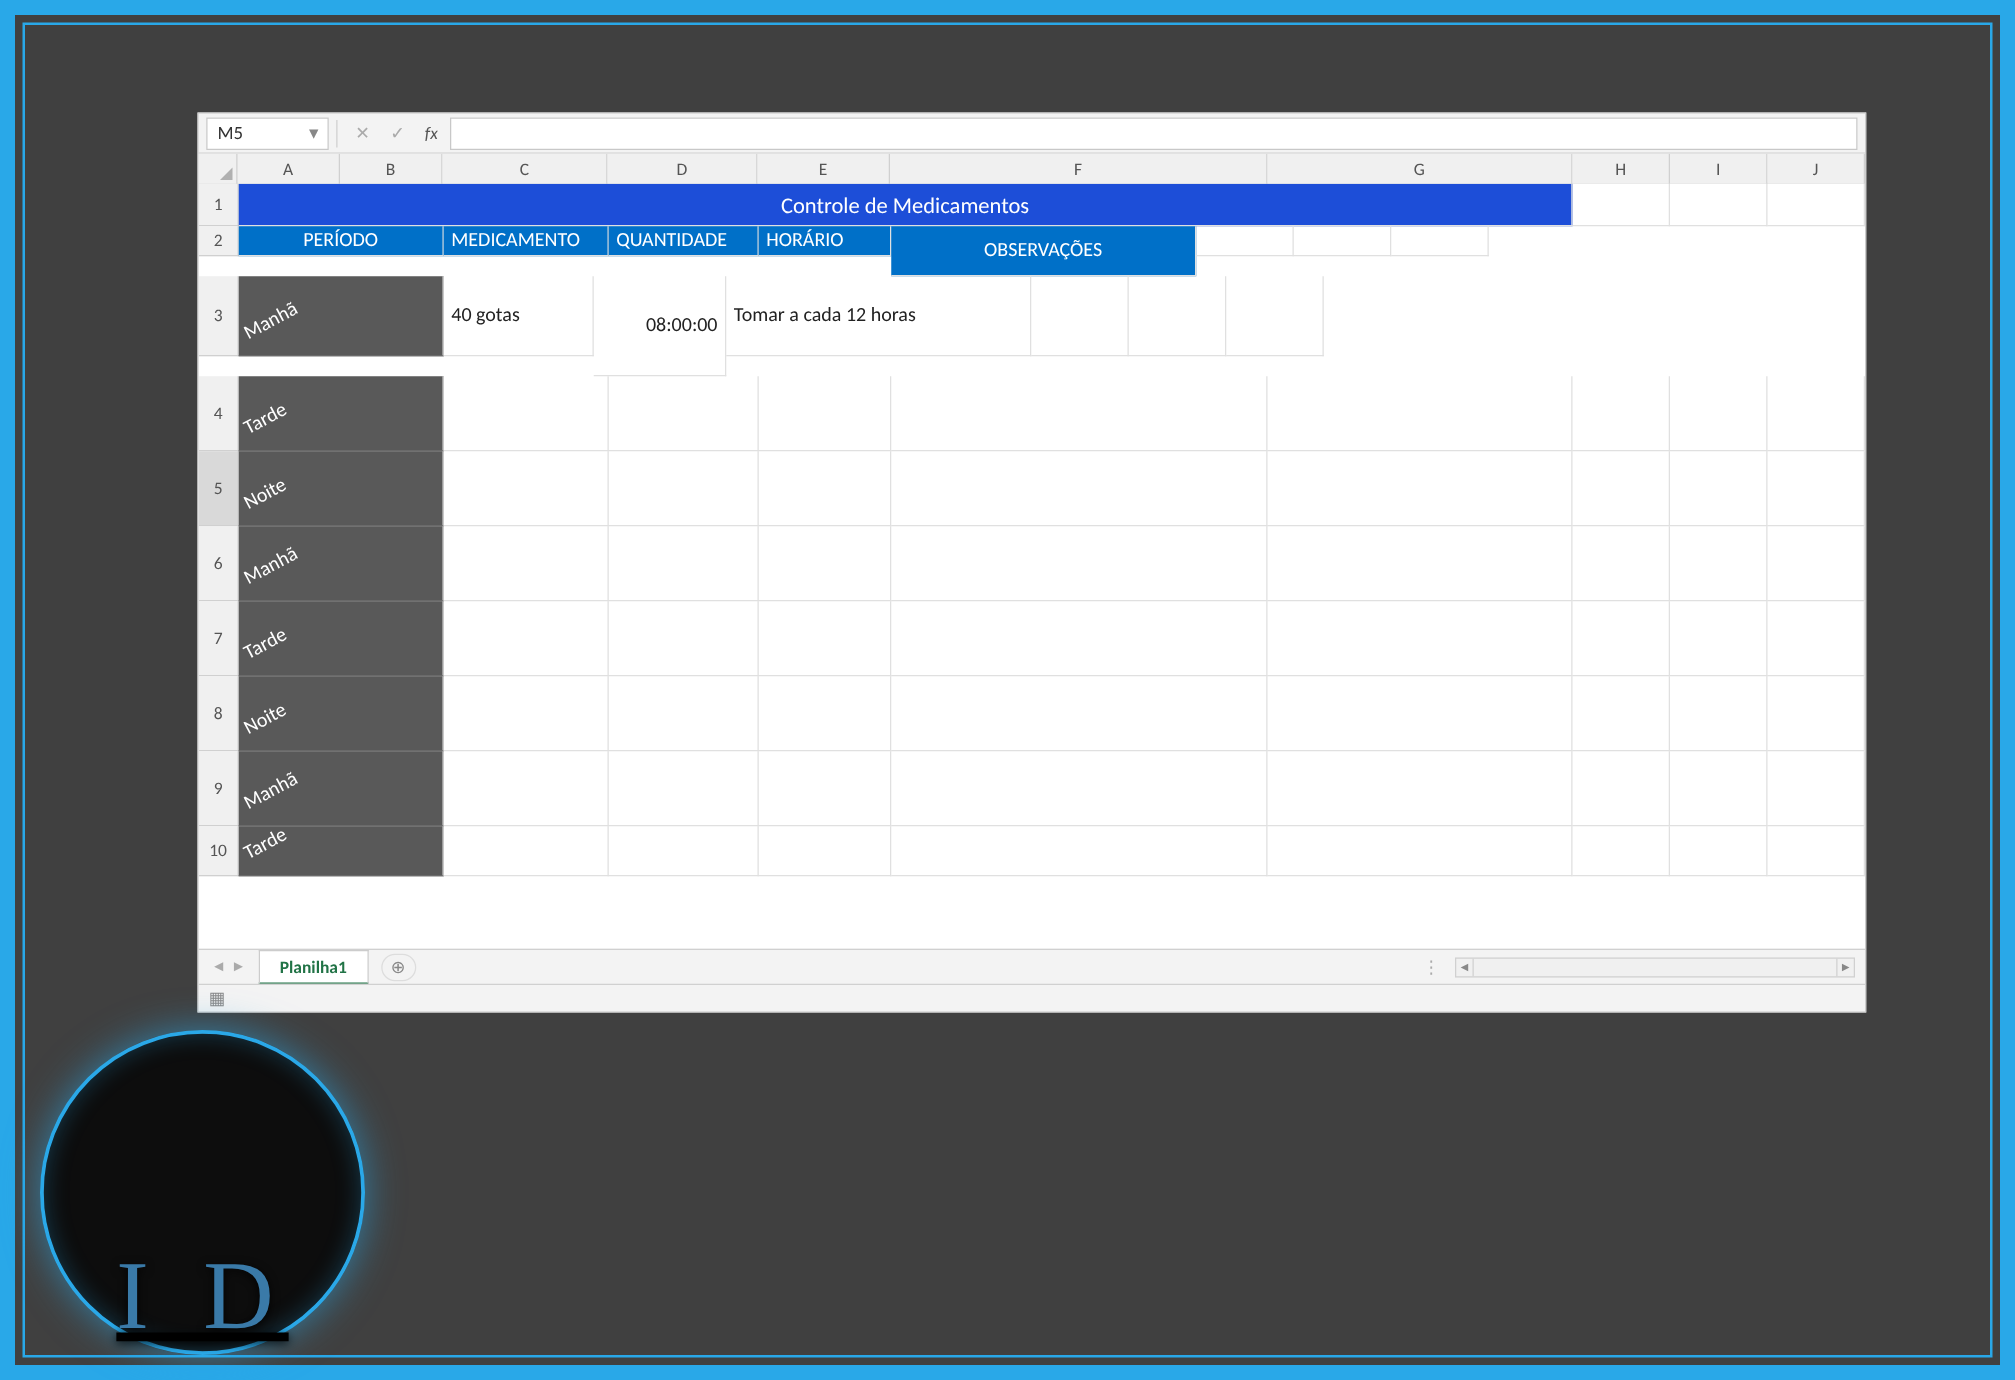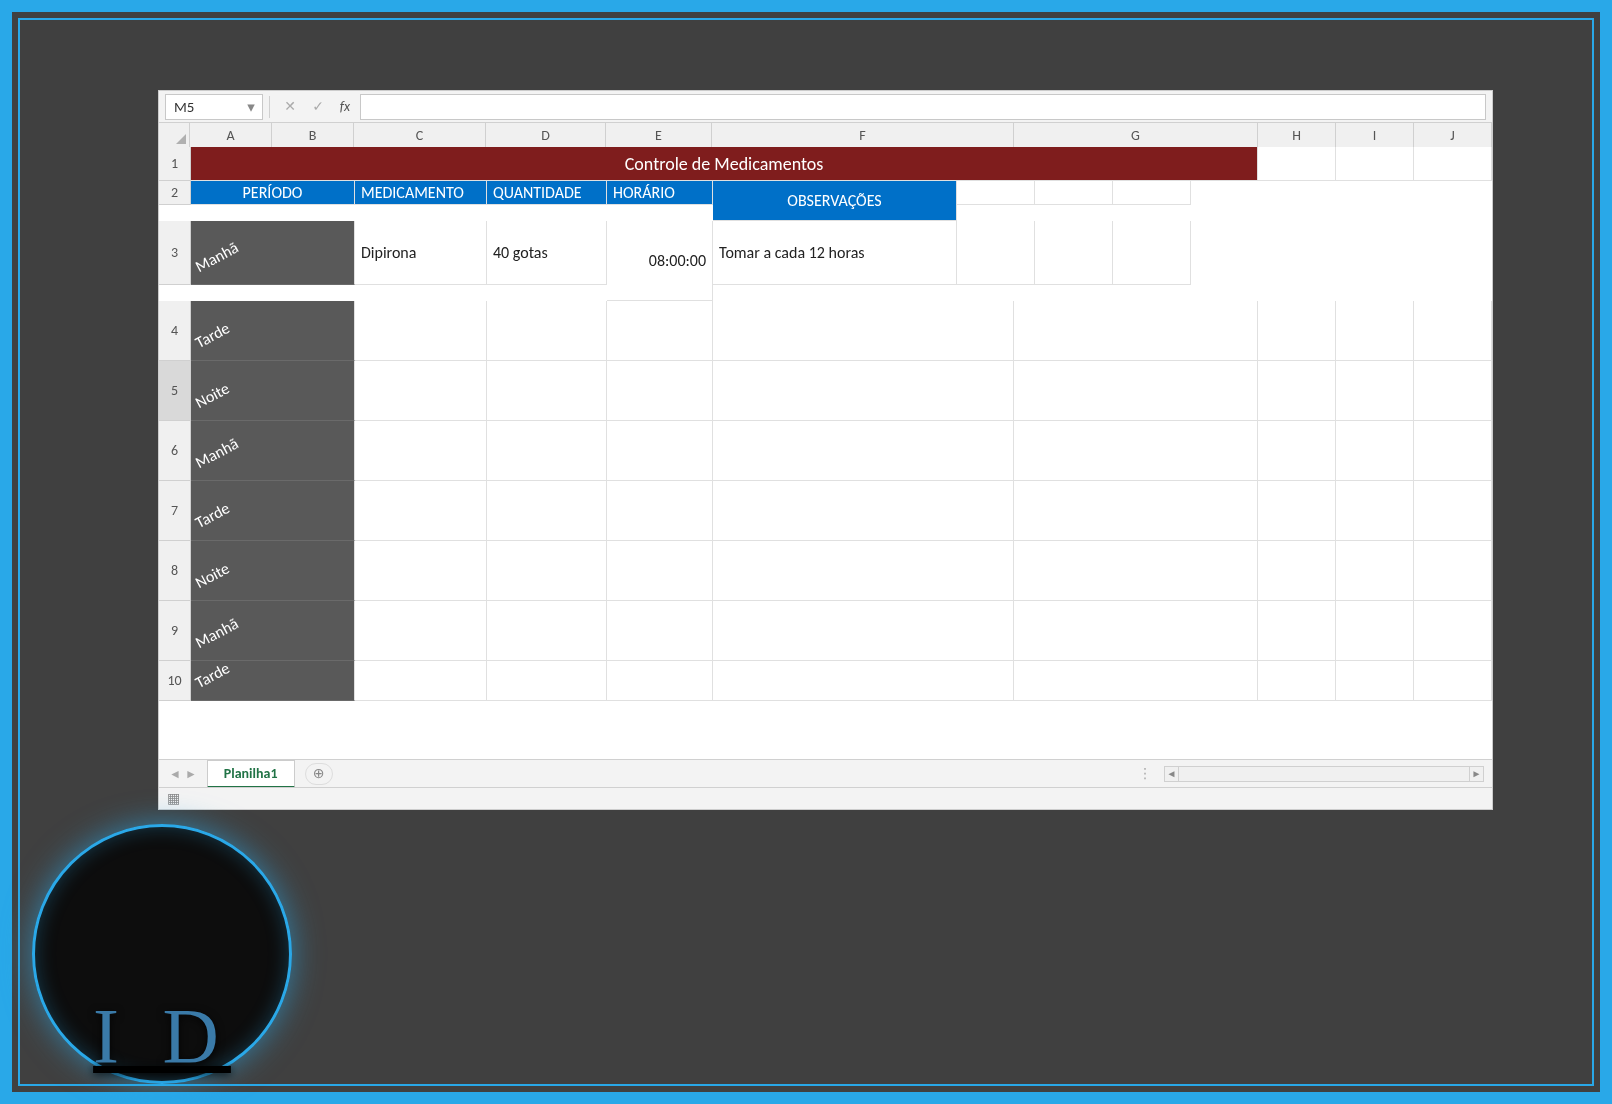--- a/index.html
+++ b/index.html
@@ -145,21 +145,21 @@
   border-bottom: 1px solid #e0e0e0;
   padding: 2px 6px;
   font-size: 16px;
   color: #222;
   display: flex;
   align-items: center;
   overflow: hidden;
   white-space: nowrap;
 }
 .title-row .merged {
-  background: #7f1d1d;
+  background: #1d4ed8;
   color: #fff;
   justify-content: center;
   font-size: 18px;
   border-right: 1px solid #e0e0e0;
 }
 .header-row .hcell {
   background: #0070c8;
   color: #fff;
   font-size: 16px;
   font-weight: normal;
@@ -318,21 +318,20 @@
               <div class="cell hcell" style="width: 244px; height: 40px;">OBSERVAÇÕES</div>
               <div class="cell" style="width: 78px; height: 24px;"></div>
               <div class="cell" style="width: 78px; height: 24px;"></div>
               <div class="cell" style="width: 78px; height: 24px;"></div>
             </div>
             <div class="row">
               <div class="row-h" style="height: 64px;">3</div>
               <div class="cell period-cell" style="width: 164px; height: 64px;">
                 <span>Manhã</span>
               </div>
-              <div class="cell" style="width: 132px; height: 64px;">Dipirona</div>
               <div class="cell" style="width: 120px; height: 64px;">40 gotas</div>
               <div class="cell" style="width: 106px; height: 80px; justify-content: flex-end;">08:00:00</div>
               <div class="cell" style="width: 244px; height: 64px;">Tomar a cada 12 horas</div>
               <div class="cell" style="width: 78px; height: 64px;"></div>
               <div class="cell" style="width: 78px; height: 64px;"></div>
               <div class="cell" style="width: 78px; height: 64px;"></div>
             </div>
             <div class="row">
               <div class="row-h" style="height: 60px;">4</div>
               <div class="cell period-cell" style="width: 164px; height: 60px;">

